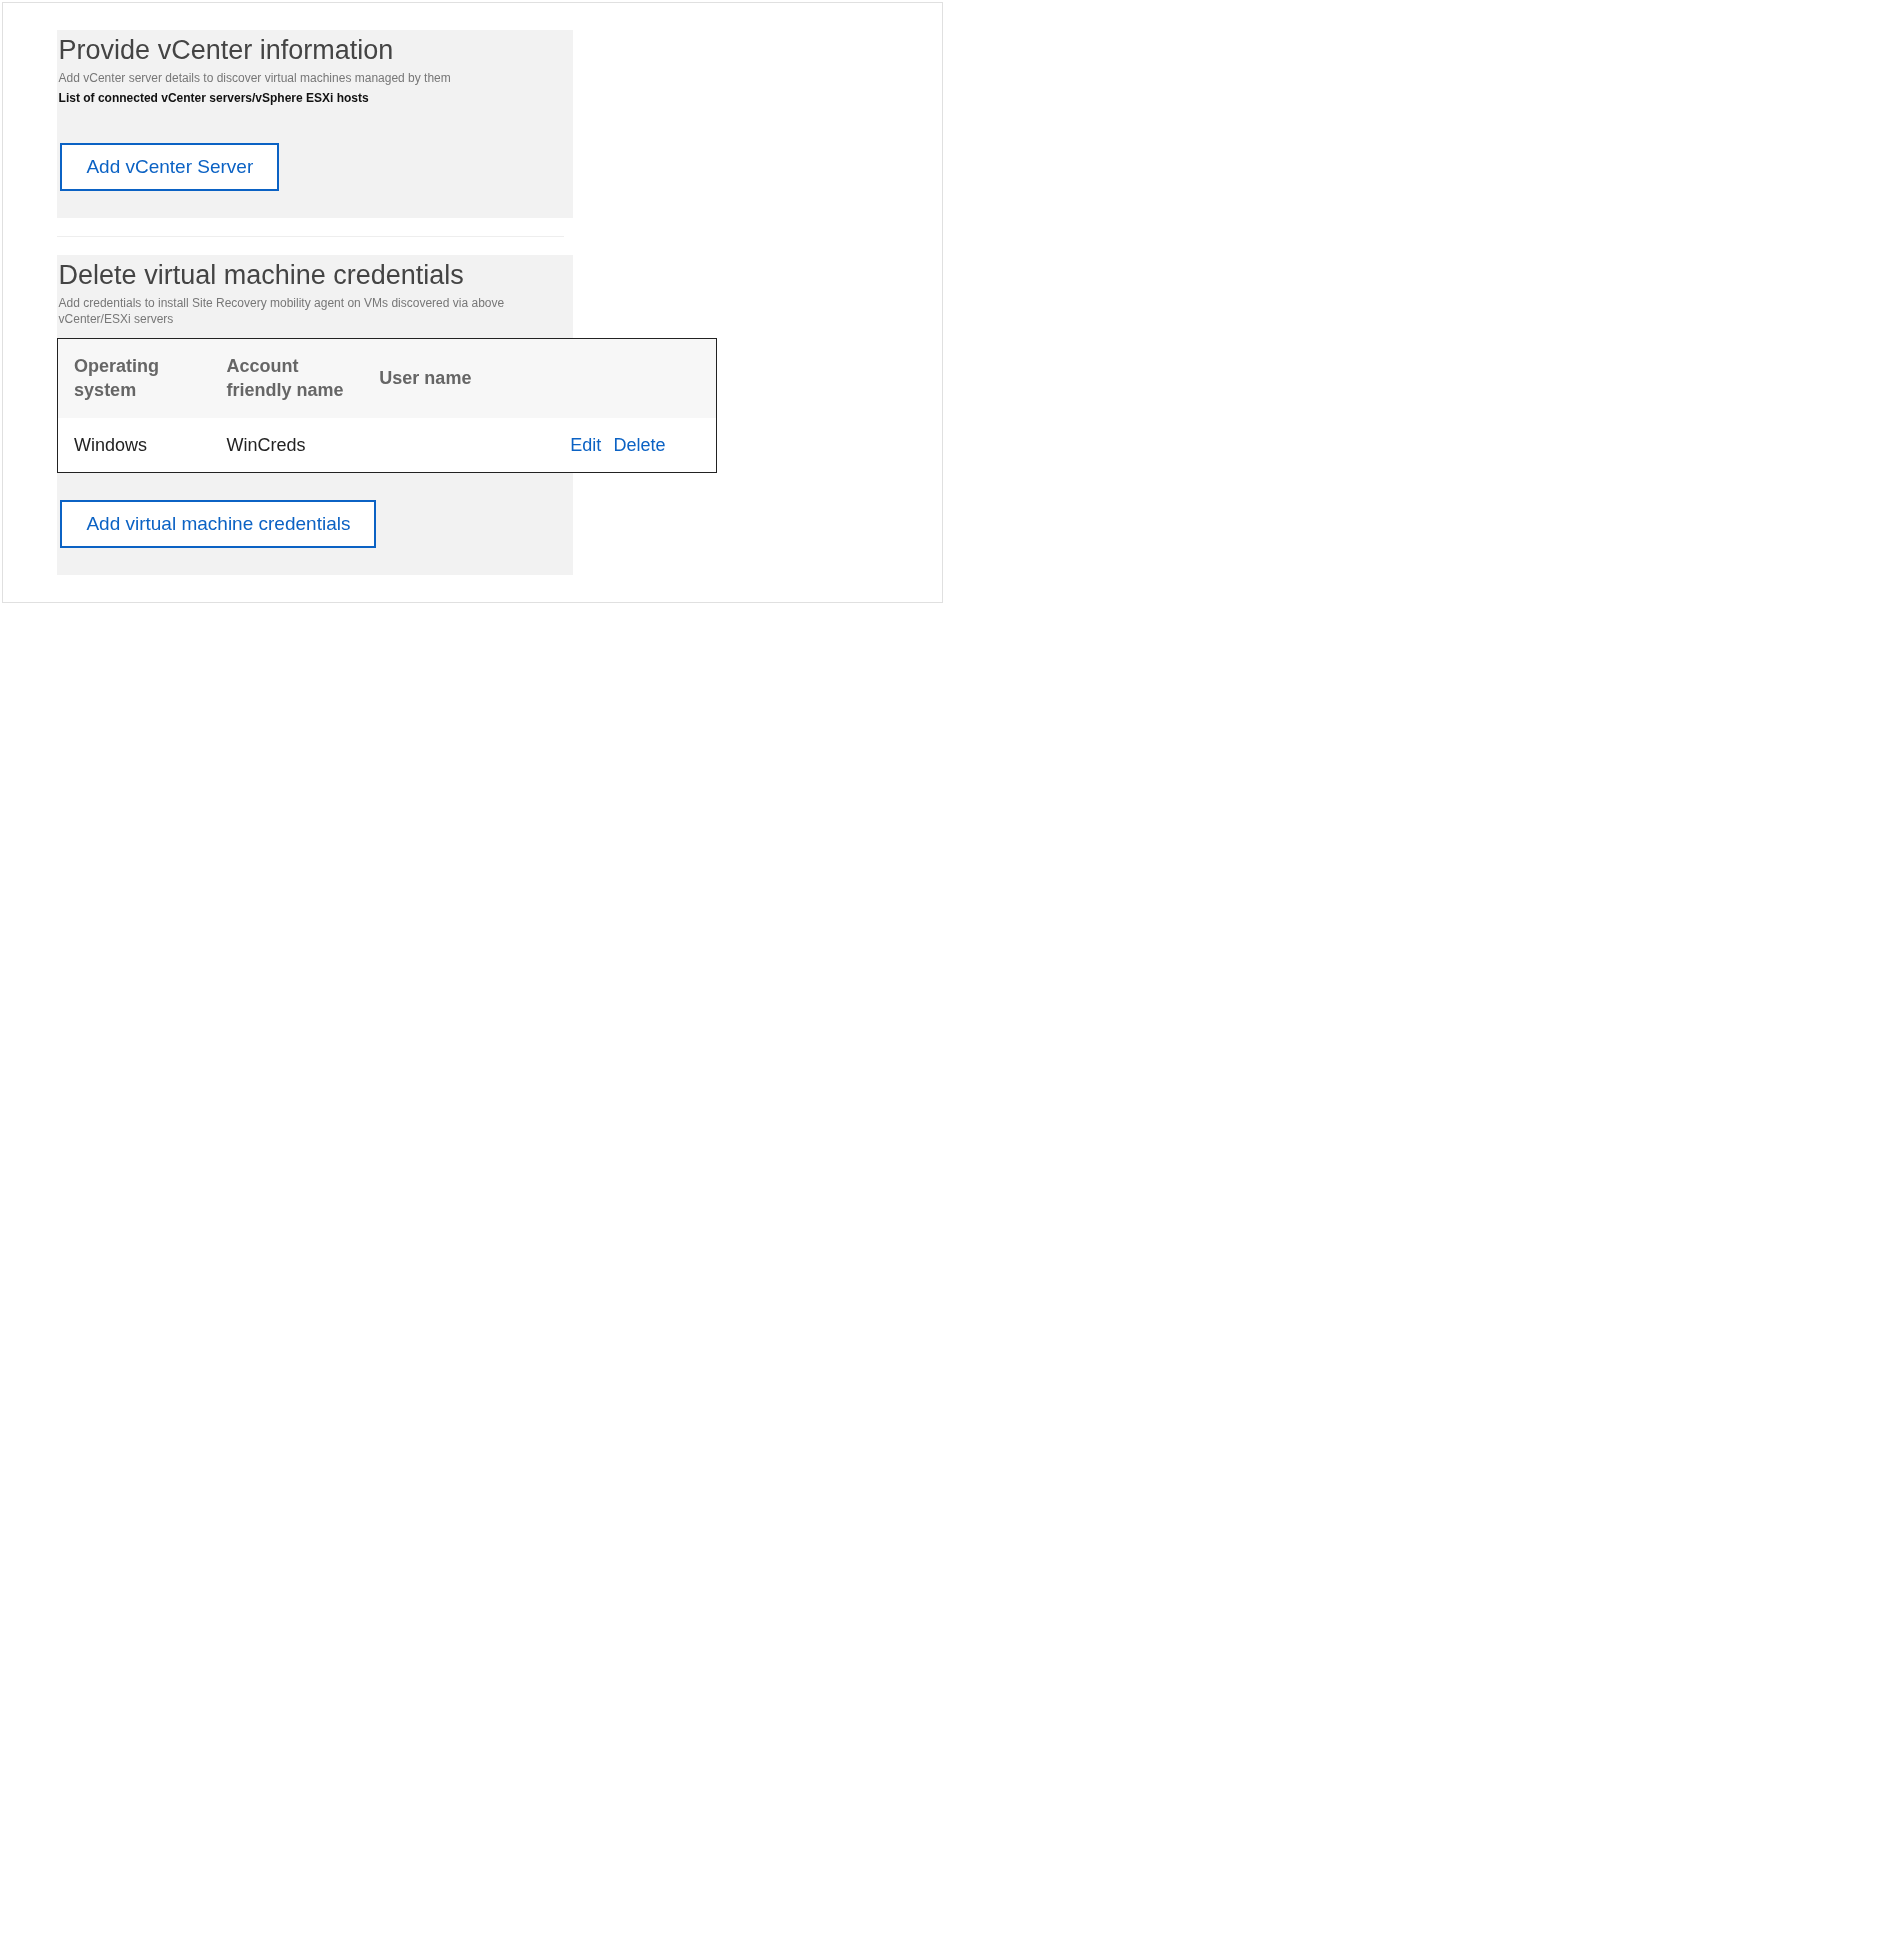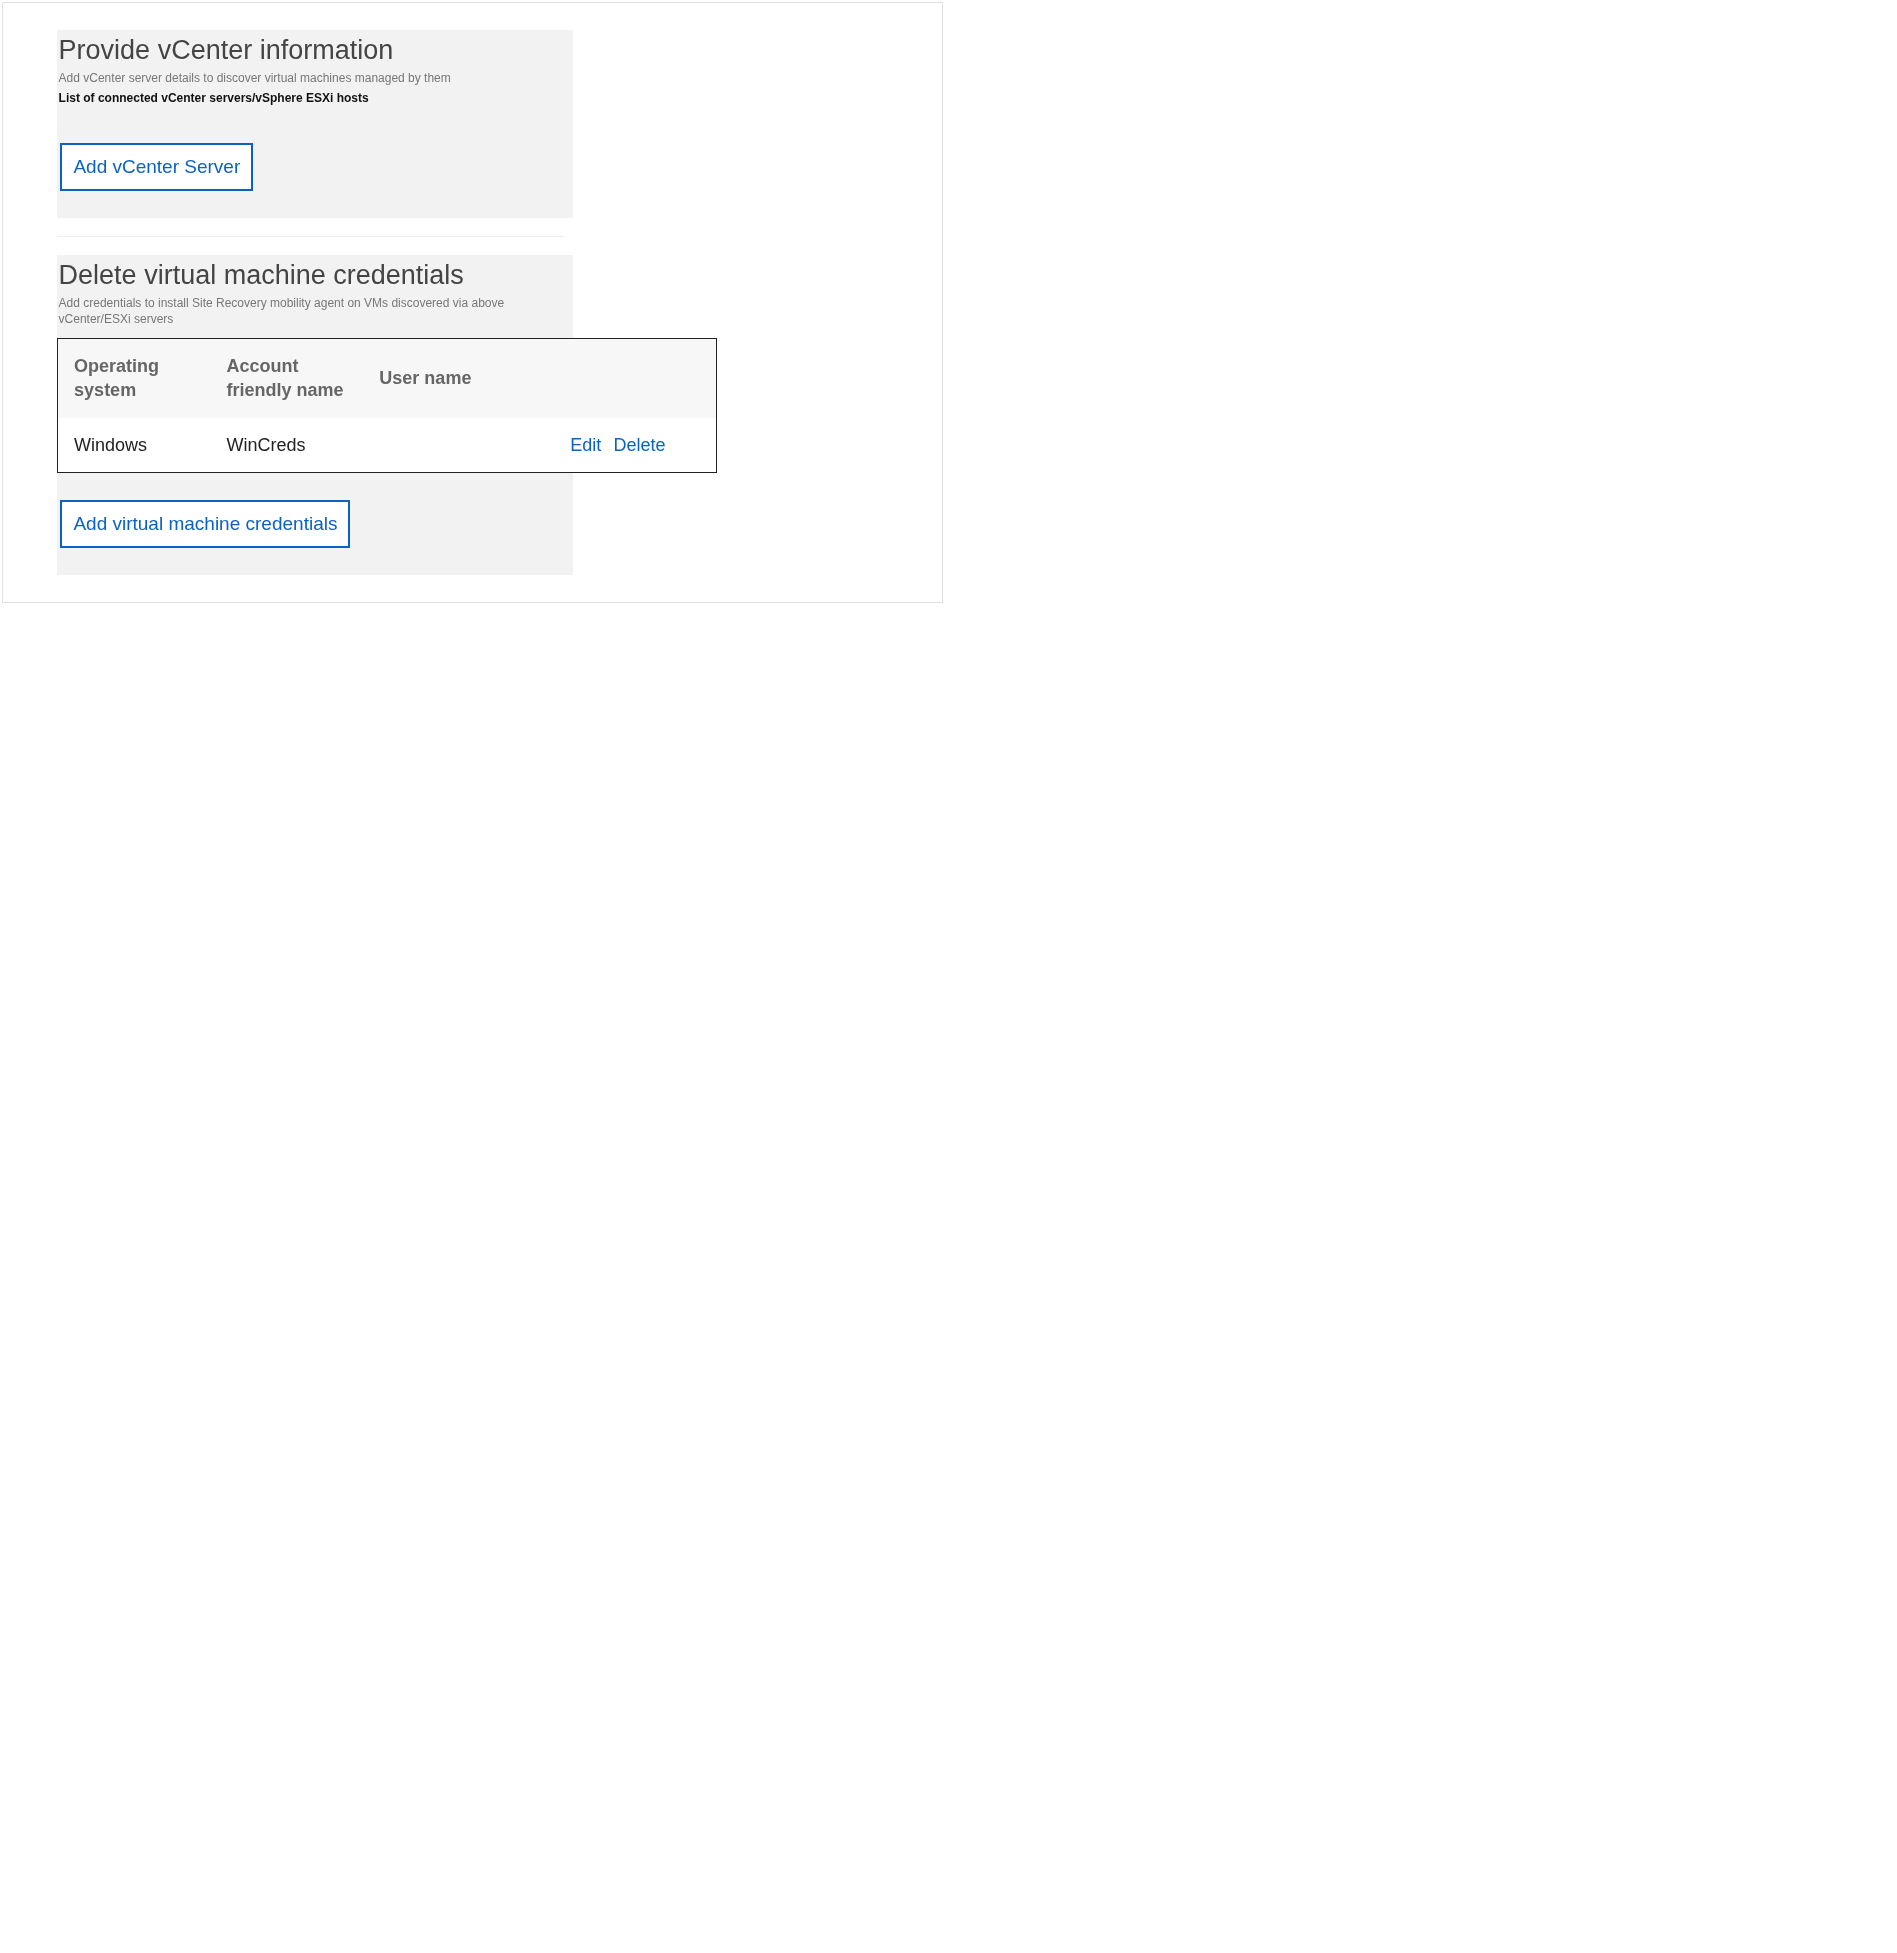--- a/index.html
+++ b/index.html
@@ -70,21 +70,21 @@
     cursor: pointer;
     font-size: 18px;
     padding-right: 7.2px;
   }
   .add-btn {
     display: inline-block;
     border: 2.7px solid #0b62c4;
     background: #ffffff;
     color: #0b62c4;
     font-size: 19px;
-    padding: 11px 11px;
+    padding: 11px 24px;
     margin: 27px 0 9px 3.6px;
     cursor: pointer;
   }
   .divider {
     border: none;
     border-top: 1.8px solid #eeeeee;
     margin: 16.3px 0 18px 0;
     width: 507px;
   }
   

